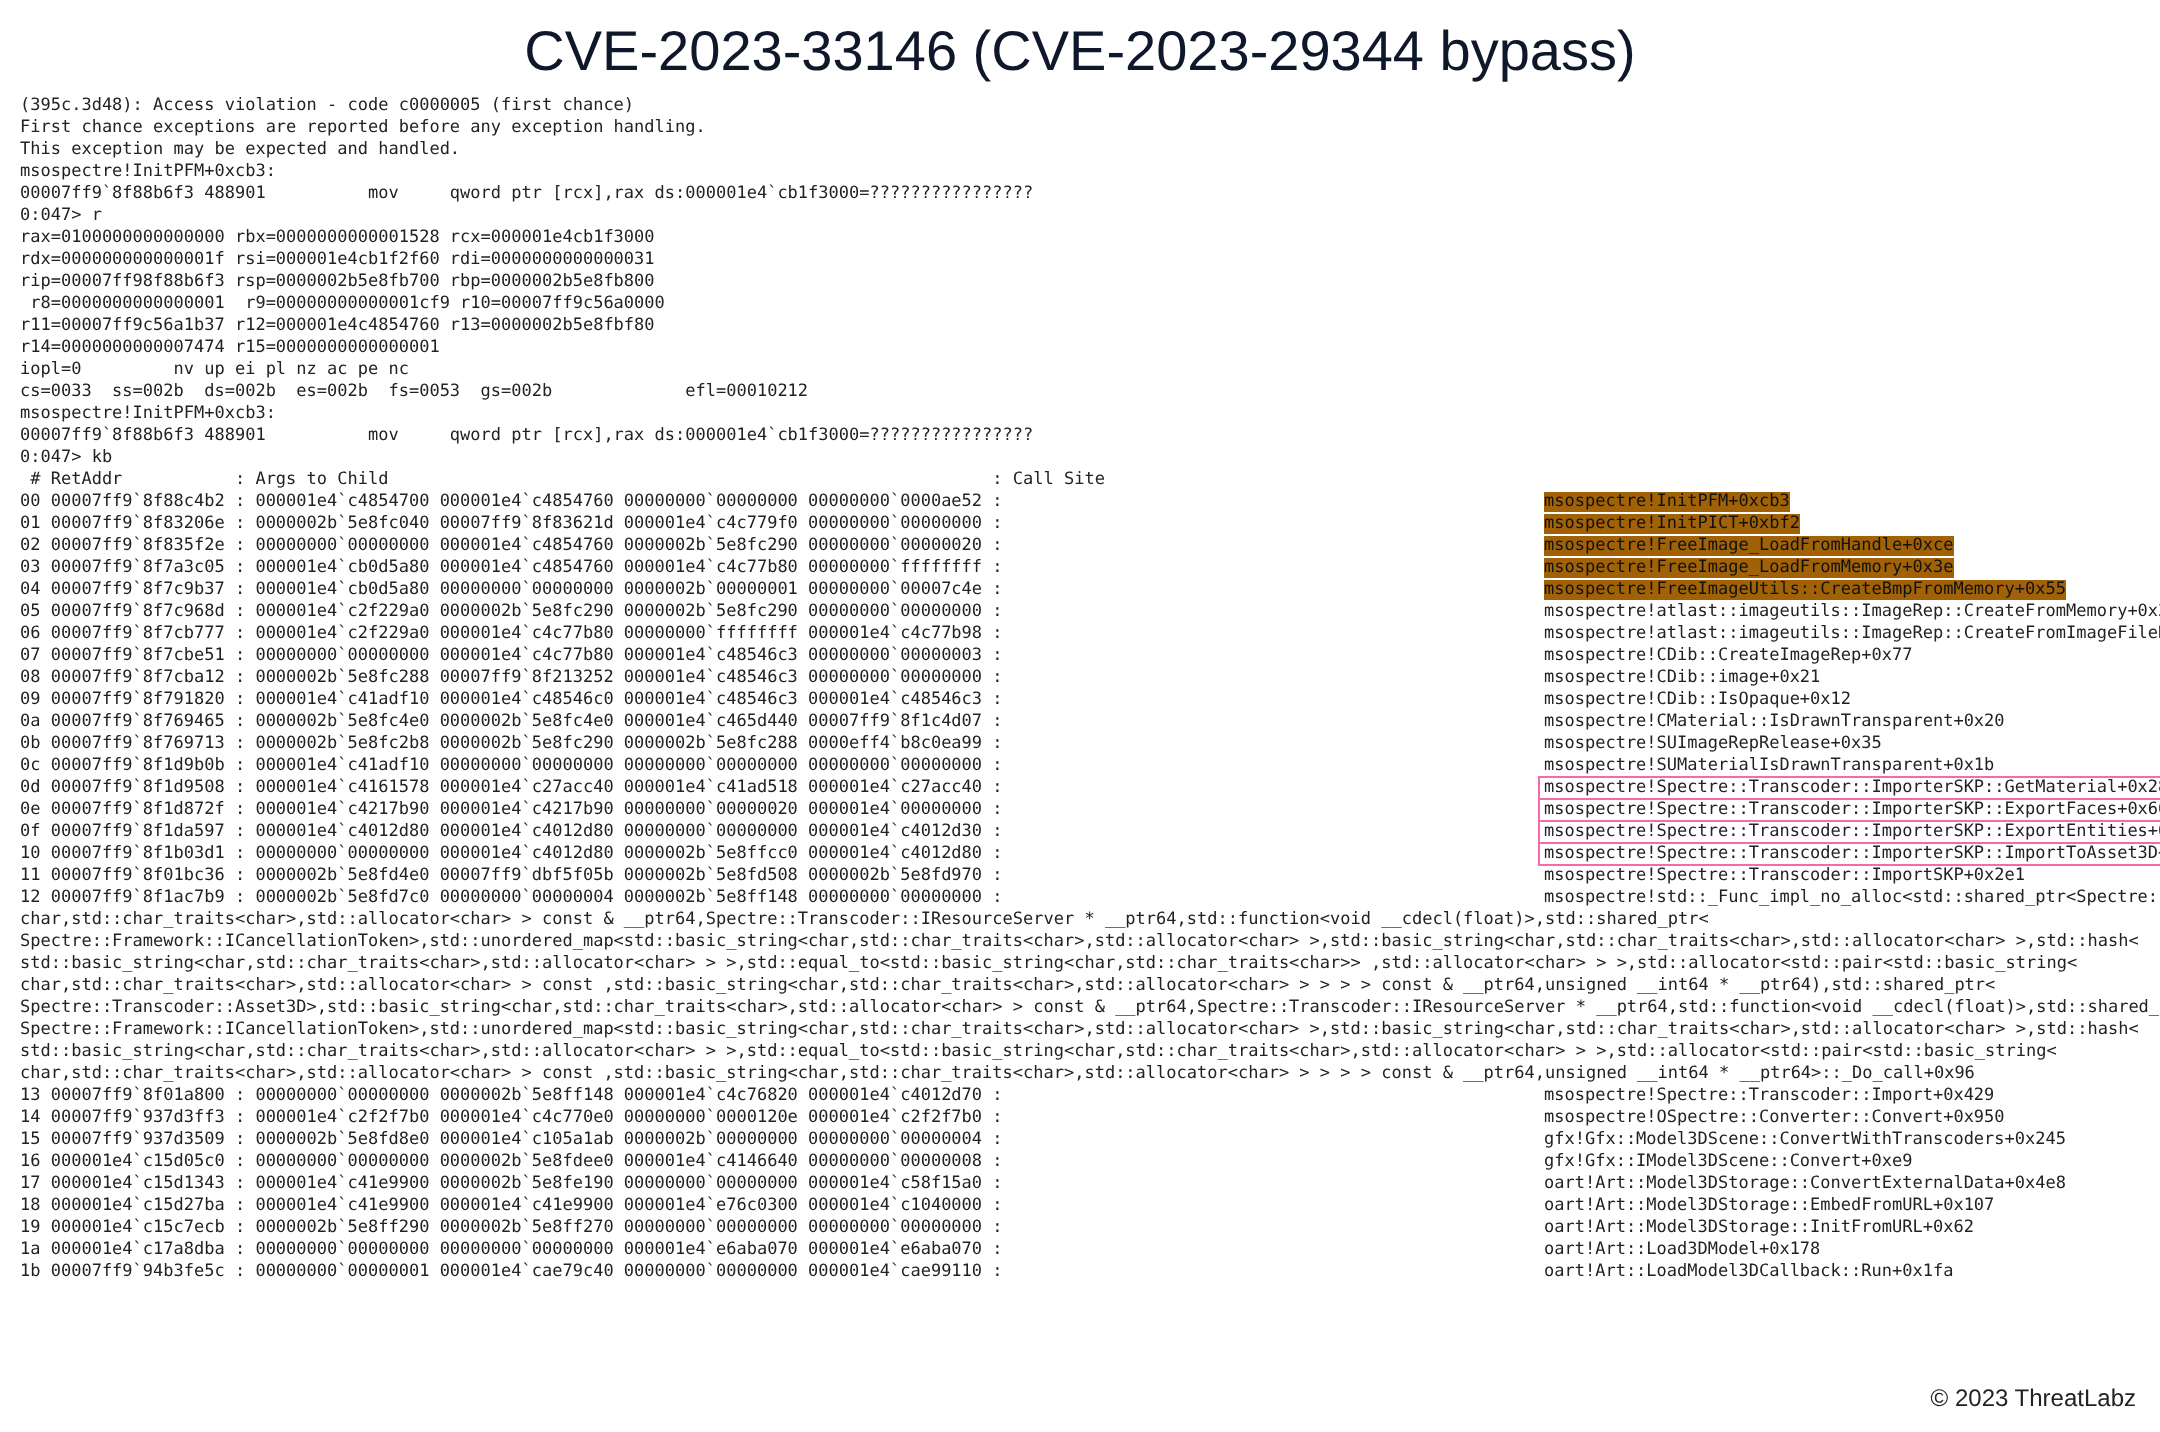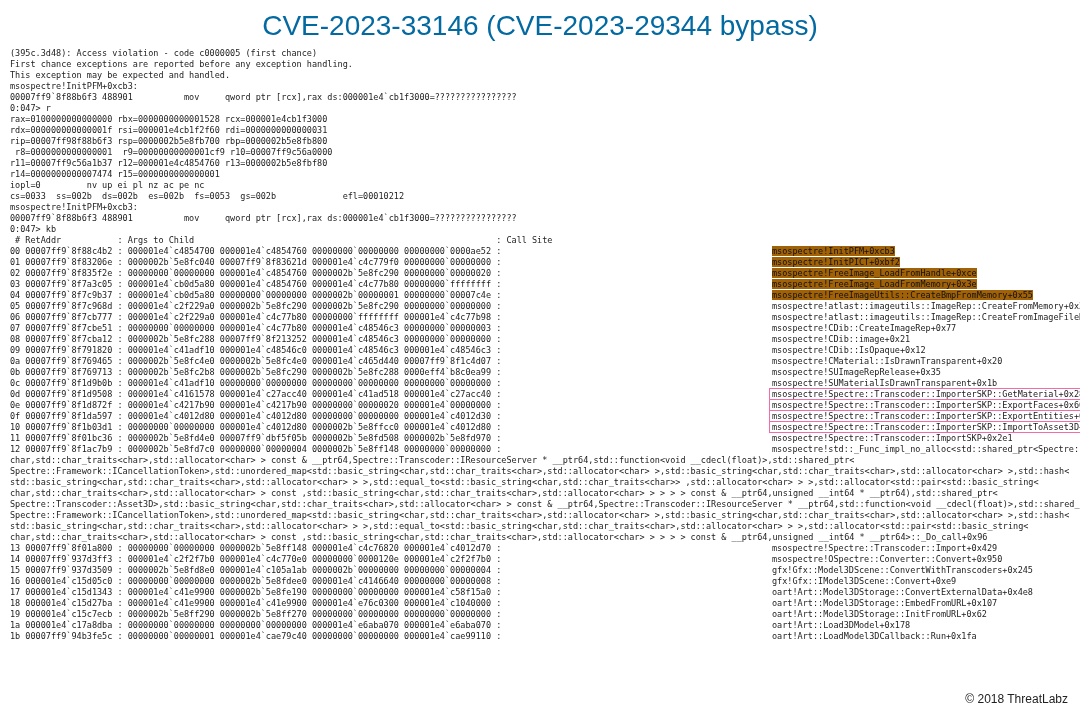--- a/index.html
+++ b/index.html
@@ -1,24 +1,24 @@
 <!DOCTYPE html>
 <html><head>
 <meta charset="utf-8">
 <style>
   html,body{margin:0;padding:0;width:1080px;height:716px;background:#fff;font-family:Menlo,Consolas,monospace;color:#111;overflow:hidden}
-  .title{font-family:Arial,Helvetica,sans-serif;font-size:28px;color:#0369a1;text-align:center;padding:10px 0 6px 0;font-weight:500}
+  .title{font-family:Arial,Helvetica,sans-serif;font-size:28px;color:#0f172a;text-align:center;padding:10px 0 6px 0;font-weight:500}
   .dump{padding:0 10px 0 10px;font-size:8.5px;line-height:11px;white-space:pre;color:#222}
   .row{display:flex}
   .left{width:762px;flex:0 0 762px}
   .right{flex:1 1 auto}
   .hl{background:#a16207;color:#111}
   .box{border:1px solid #f36ba7;padding:0 2px;margin-left:-3px}
   .credit{position:absolute;right:12px;bottom:10px;font-family:Arial,Helvetica,sans-serif;font-size:12px;color:#222}
 </style>
 </head>
 <body>
 
 <div class="title">CVE-2023-33146 (CVE-2023-29344 bypass)</div>
 
 <div class="dump" id="dump"><div>(395c.3d48): Access violation - code c0000005 (first chance)</div><div>First chance exceptions are reported before any exception handling.</div><div>This exception may be expected and handled.</div><div>msospectre!InitPFM+0xcb3:</div><div>00007ff9`8f88b6f3 488901          mov     qword ptr [rcx],rax ds:000001e4`cb1f3000=????????????????</div><div>0:047&gt; r</div><div>rax=0100000000000000 rbx=0000000000001528 rcx=000001e4cb1f3000</div><div>rdx=000000000000001f rsi=000001e4cb1f2f60 rdi=0000000000000031</div><div>rip=00007ff98f88b6f3 rsp=0000002b5e8fb700 rbp=0000002b5e8fb800</div><div> r8=0000000000000001  r9=00000000000001cf9 r10=00007ff9c56a0000</div><div>r11=00007ff9c56a1b37 r12=000001e4c4854760 r13=0000002b5e8fbf80</div><div>r14=0000000000007474 r15=0000000000000001</div><div>iopl=0         nv up ei pl nz ac pe nc</div><div>cs=0033  ss=002b  ds=002b  es=002b  fs=0053  gs=002b             efl=00010212</div><div>msospectre!InitPFM+0xcb3:</div><div>00007ff9`8f88b6f3 488901          mov     qword ptr [rcx],rax ds:000001e4`cb1f3000=????????????????</div><div>0:047&gt; kb</div><div> # RetAddr           : Args to Child                                                           : Call Site</div><div class="row"><span class="left">00 00007ff9`8f88c4b2 : 000001e4`c4854700 000001e4`c4854760 00000000`00000000 00000000`0000ae52 : </span><span class="right"><span class="hl">msospectre!InitPFM+0xcb3</span></span></div><div class="row"><span class="left">01 00007ff9`8f83206e : 0000002b`5e8fc040 00007ff9`8f83621d 000001e4`c4c779f0 00000000`00000000 : </span><span class="right"><span class="hl">msospectre!InitPICT+0xbf2</span></span></div><div class="row"><span class="left">02 00007ff9`8f835f2e : 00000000`00000000 000001e4`c4854760 0000002b`5e8fc290 00000000`00000020 : </span><span class="right"><span class="hl">msospectre!FreeImage_LoadFromHandle+0xce</span></span></div><div class="row"><span class="left">03 00007ff9`8f7a3c05 : 000001e4`cb0d5a80 000001e4`c4854760 000001e4`c4c77b80 00000000`ffffffff : </span><span class="right"><span class="hl">msospectre!FreeImage_LoadFromMemory+0x3e</span></span></div><div class="row"><span class="left">04 00007ff9`8f7c9b37 : 000001e4`cb0d5a80 00000000`00000000 0000002b`00000001 00000000`00007c4e : </span><span class="right"><span class="hl">msospectre!FreeImageUtils::CreateBmpFromMemory+0x55</span></span></div><div class="row"><span class="left">05 00007ff9`8f7c968d : 000001e4`c2f229a0 0000002b`5e8fc290 0000002b`5e8fc290 00000000`00000000 : </span><span class="right">msospectre!atlast::imageutils::ImageRep::CreateFromMemory+0x37</span></div><div class="row"><span class="left">06 00007ff9`8f7cb777 : 000001e4`c2f229a0 000001e4`c4c77b80 00000000`ffffffff 000001e4`c4c77b98 : </span><span class="right">msospectre!atlast::imageutils::ImageRep::CreateFromImageFileRepToFit+0x4d</span></div><div class="row"><span class="left">07 00007ff9`8f7cbe51 : 00000000`00000000 000001e4`c4c77b80 000001e4`c48546c3 00000000`00000003 : </span><span class="right">msospectre!CDib::CreateImageRep+0x77</span></div><div class="row"><span class="left">08 00007ff9`8f7cba12 : 0000002b`5e8fc288 00007ff9`8f213252 000001e4`c48546c3 00000000`00000000 : </span><span class="right">msospectre!CDib::image+0x21</span></div><div class="row"><span class="left">09 00007ff9`8f791820 : 000001e4`c41adf10 000001e4`c48546c0 000001e4`c48546c3 000001e4`c48546c3 : </span><span class="right">msospectre!CDib::IsOpaque+0x12</span></div><div class="row"><span class="left">0a 00007ff9`8f769465 : 0000002b`5e8fc4e0 0000002b`5e8fc4e0 000001e4`c465d440 00007ff9`8f1c4d07 : </span><span class="right">msospectre!CMaterial::IsDrawnTransparent+0x20</span></div><div class="row"><span class="left">0b 00007ff9`8f769713 : 0000002b`5e8fc2b8 0000002b`5e8fc290 0000002b`5e8fc288 0000eff4`b8c0ea99 : </span><span class="right">msospectre!SUImageRepRelease+0x35</span></div><div class="row"><span class="left">0c 00007ff9`8f1d9b0b : 000001e4`c41adf10 00000000`00000000 00000000`00000000 00000000`00000000 : </span><span class="right">msospectre!SUMaterialIsDrawnTransparent+0x1b</span></div><div class="row"><span class="left">0d 00007ff9`8f1d9508 : 000001e4`c4161578 000001e4`c27acc40 000001e4`c41ad518 000001e4`c27acc40 : </span><span class="right"><span class="box">msospectre!Spectre::Transcoder::ImporterSKP::GetMaterial+0x28b</span></span></div><div class="row"><span class="left">0e 00007ff9`8f1d872f : 000001e4`c4217b90 000001e4`c4217b90 00000000`00000020 000001e4`00000000 : </span><span class="right"><span class="box">msospectre!Spectre::Transcoder::ImporterSKP::ExportFaces+0x668</span></span></div><div class="row"><span class="left">0f 00007ff9`8f1da597 : 000001e4`c4012d80 000001e4`c4012d80 00000000`00000000 000001e4`c4012d30 : </span><span class="right"><span class="box">msospectre!Spectre::Transcoder::ImporterSKP::ExportEntities+0x5ef</span></span></div><div class="row"><span class="left">10 00007ff9`8f1b03d1 : 00000000`00000000 000001e4`c4012d80 0000002b`5e8ffcc0 000001e4`c4012d80 : </span><span class="right"><span class="box">msospectre!Spectre::Transcoder::ImporterSKP::ImportToAsset3D+0x2d7</span></span></div><div class="row"><span class="left">11 00007ff9`8f01bc36 : 0000002b`5e8fd4e0 00007ff9`dbf5f05b 0000002b`5e8fd508 0000002b`5e8fd970 : </span><span class="right">msospectre!Spectre::Transcoder::ImportSKP+0x2e1</span></div><div class="row"><span class="left">12 00007ff9`8f1ac7b9 : 0000002b`5e8fd7c0 00000000`00000004 0000002b`5e8ff148 00000000`00000000 : </span><span class="right">msospectre!std::_Func_impl_no_alloc&lt;std::shared_ptr&lt;Spectre::Transcoder::Asset3D&gt; (__cdecl*)(std::basic_string&lt;</span></div><div>char,std::char_traits&lt;char&gt;,std::allocator&lt;char&gt; &gt; const &amp; __ptr64,Spectre::Transcoder::IResourceServer * __ptr64,std::function&lt;void __cdecl(float)&gt;,std::shared_ptr&lt;</div><div>Spectre::Framework::ICancellationToken&gt;,std::unordered_map&lt;std::basic_string&lt;char,std::char_traits&lt;char&gt;,std::allocator&lt;char&gt; &gt;,std::basic_string&lt;char,std::char_traits&lt;char&gt;,std::allocator&lt;char&gt; &gt;,std::hash&lt;</div><div>std::basic_string&lt;char,std::char_traits&lt;char&gt;,std::allocator&lt;char&gt; &gt; &gt;,std::equal_to&lt;std::basic_string&lt;char,std::char_traits&lt;char&gt;&gt; ,std::allocator&lt;char&gt; &gt; &gt;,std::allocator&lt;std::pair&lt;std::basic_string&lt;</div><div>char,std::char_traits&lt;char&gt;,std::allocator&lt;char&gt; &gt; const ,std::basic_string&lt;char,std::char_traits&lt;char&gt;,std::allocator&lt;char&gt; &gt; &gt; &gt; &gt; const &amp; __ptr64,unsigned __int64 * __ptr64),std::shared_ptr&lt;</div><div>Spectre::Transcoder::Asset3D&gt;,std::basic_string&lt;char,std::char_traits&lt;char&gt;,std::allocator&lt;char&gt; &gt; const &amp; __ptr64,Spectre::Transcoder::IResourceServer * __ptr64,std::function&lt;void __cdecl(float)&gt;,std::shared_</div><div>Spectre::Framework::ICancellationToken&gt;,std::unordered_map&lt;std::basic_string&lt;char,std::char_traits&lt;char&gt;,std::allocator&lt;char&gt; &gt;,std::basic_string&lt;char,std::char_traits&lt;char&gt;,std::allocator&lt;char&gt; &gt;,std::hash&lt;</div><div>std::basic_string&lt;char,std::char_traits&lt;char&gt;,std::allocator&lt;char&gt; &gt; &gt;,std::equal_to&lt;std::basic_string&lt;char,std::char_traits&lt;char&gt;,std::allocator&lt;char&gt; &gt; &gt;,std::allocator&lt;std::pair&lt;std::basic_string&lt;</div><div>char,std::char_traits&lt;char&gt;,std::allocator&lt;char&gt; &gt; const ,std::basic_string&lt;char,std::char_traits&lt;char&gt;,std::allocator&lt;char&gt; &gt; &gt; &gt; &gt; const &amp; __ptr64,unsigned __int64 * __ptr64&gt;::_Do_call+0x96</div><div class="row"><span class="left">13 00007ff9`8f01a800 : 00000000`00000000 0000002b`5e8ff148 000001e4`c4c76820 000001e4`c4012d70 : </span><span class="right">msospectre!Spectre::Transcoder::Import+0x429</span></div><div class="row"><span class="left">14 00007ff9`937d3ff3 : 000001e4`c2f2f7b0 000001e4`c4c770e0 00000000`0000120e 000001e4`c2f2f7b0 : </span><span class="right">msospectre!OSpectre::Converter::Convert+0x950</span></div><div class="row"><span class="left">15 00007ff9`937d3509 : 0000002b`5e8fd8e0 000001e4`c105a1ab 0000002b`00000000 00000000`00000004 : </span><span class="right">gfx!Gfx::Model3DScene::ConvertWithTranscoders+0x245</span></div><div class="row"><span class="left">16 000001e4`c15d05c0 : 00000000`00000000 0000002b`5e8fdee0 000001e4`c4146640 00000000`00000008 : </span><span class="right">gfx!Gfx::IModel3DScene::Convert+0xe9</span></div><div class="row"><span class="left">17 000001e4`c15d1343 : 000001e4`c41e9900 0000002b`5e8fe190 00000000`00000000 000001e4`c58f15a0 : </span><span class="right">oart!Art::Model3DStorage::ConvertExternalData+0x4e8</span></div><div class="row"><span class="left">18 000001e4`c15d27ba : 000001e4`c41e9900 000001e4`c41e9900 000001e4`e76c0300 000001e4`c1040000 : </span><span class="right">oart!Art::Model3DStorage::EmbedFromURL+0x107</span></div><div class="row"><span class="left">19 000001e4`c15c7ecb : 0000002b`5e8ff290 0000002b`5e8ff270 00000000`00000000 00000000`00000000 : </span><span class="right">oart!Art::Model3DStorage::InitFromURL+0x62</span></div><div class="row"><span class="left">1a 000001e4`c17a8dba : 00000000`00000000 00000000`00000000 000001e4`e6aba070 000001e4`e6aba070 : </span><span class="right">oart!Art::Load3DModel+0x178</span></div><div class="row"><span class="left">1b 00007ff9`94b3fe5c : 00000000`00000001 000001e4`cae79c40 00000000`00000000 000001e4`cae99110 : </span><span class="right">oart!Art::LoadModel3DCallback::Run+0x1fa</span></div></div>
 
-<div class="credit">© 2018 ThreatLabz</div>
+<div class="credit">© 2023 ThreatLabz</div>
 
 </body></html>

